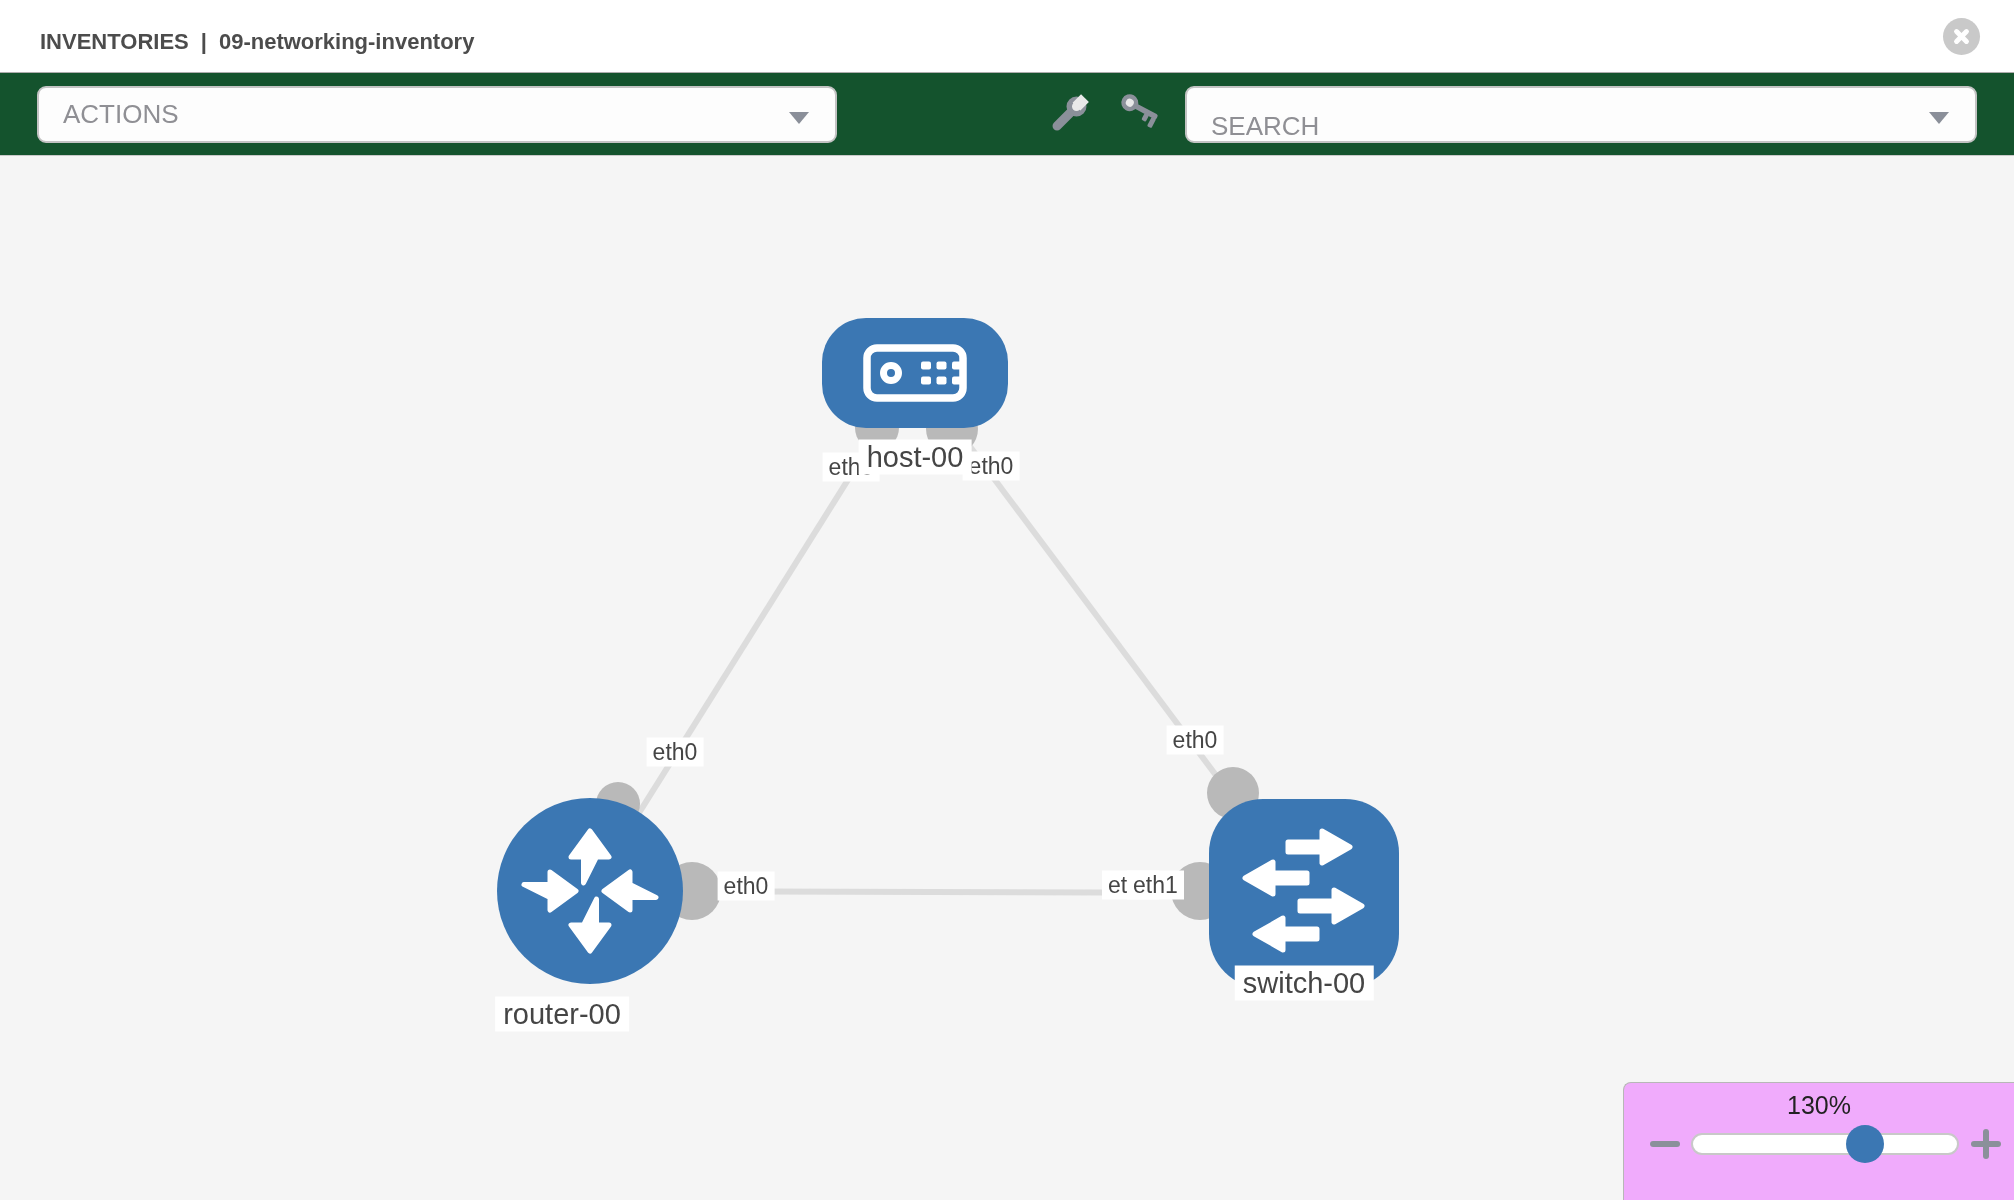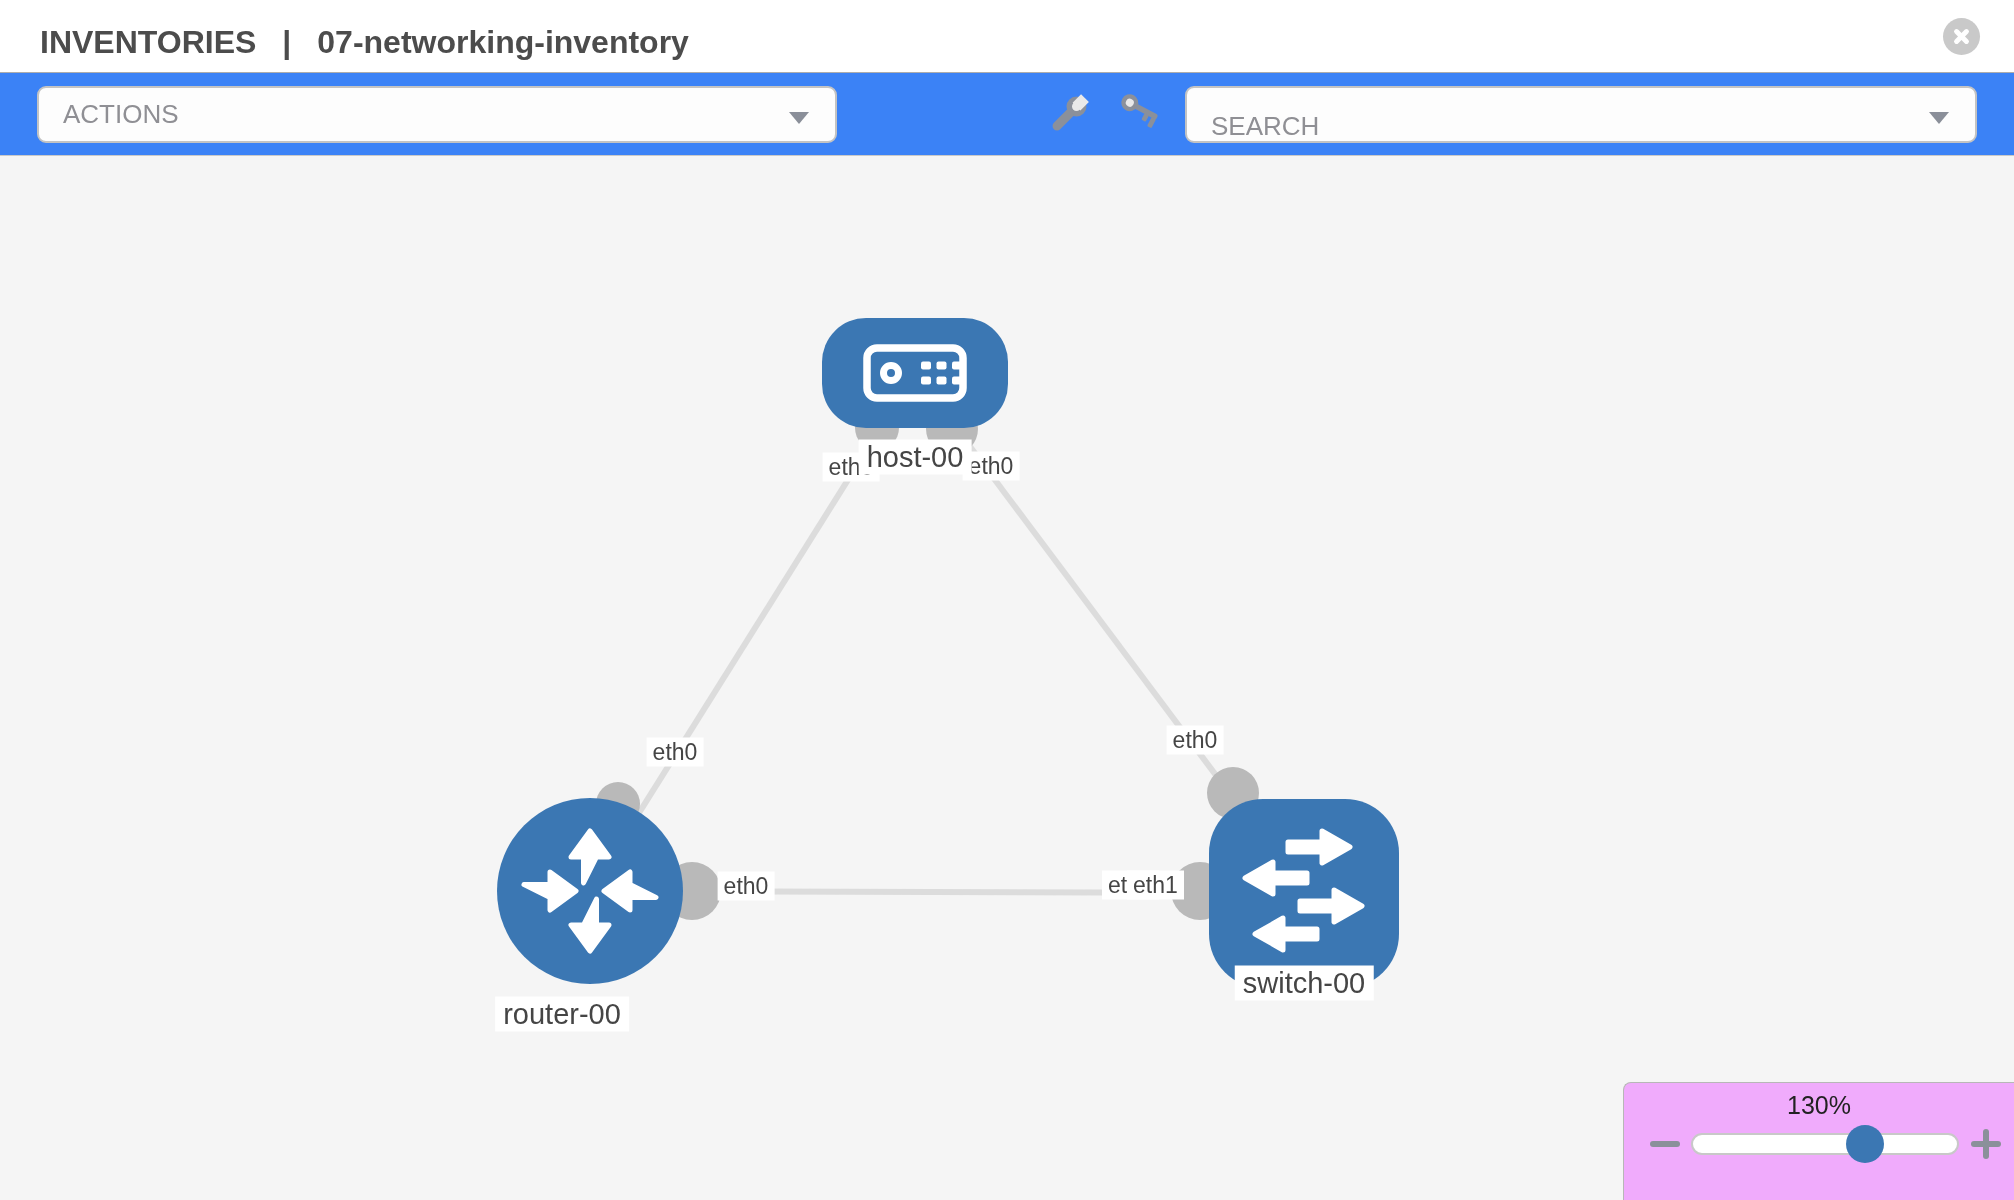--- a/index.html
+++ b/index.html
@@ -3,31 +3,31 @@
 <meta charset="utf-8">
 <style>
   * { margin:0; padding:0; box-sizing:border-box; }
   html,body { width:2014px; height:1200px; overflow:hidden;
     font-family:"Liberation Sans", sans-serif; background:#f5f5f5; }
 
   
   .header { position:absolute; left:0; top:0; width:2014px; height:72px;
     background:#ffffff; }
   .title { position:absolute; left:40px; top:0; height:84px; display:flex;
-    align-items:center; gap:26px; font-size:32px; font-weight:700; color:#4c4c4c; }
+    align-items:center; gap:12px; font-size:22px; font-weight:700; color:#4c4c4c; }
   .close-btn { position:absolute; right:34px; top:18px; width:37px; height:37px;
     border-radius:50%; background:#c9c9c9; cursor:pointer; }
   .close-btn .bar { position:absolute; left:9px; top:16px; width:19px; height:5px;
     background:#ffffff; border-radius:3px; }
   .close-btn .bar.b1 { transform:rotate(45deg); }
   .close-btn .bar.b2 { transform:rotate(-45deg); }
 
   
   .toolbar { position:absolute; left:0; top:72px; width:2014px; height:84px;
-    background:#3b82f6; border-top:1px solid #adadad; border-bottom:1px solid #c9c9c9; }
+    background:#14532d; border-top:1px solid #adadad; border-bottom:1px solid #c9c9c9; }
   .dropdown { position:absolute; top:13px; height:57px; background:#fdfdfd;
     border:2px solid #c3c3c3; border-radius:9px; display:flex; align-items:center;
     font-size:26px; color:#8f8f94; padding:0 24px; cursor:pointer; }
   .dd-actions { left:37px; width:800px; }
   .dd-search  { left:1185px; width:792px; }
   .dd-search input { border:0; outline:0; background:transparent; width:680px;
     font-size:26px; color:#6b6b70; font-family:"Liberation Sans",sans-serif;margin-top:24px; }
   .dd-search input::placeholder { color:#8f8f94; opacity:1; }
   .caret { position:absolute; right:26px; top:24px; width:0; height:0;
     border-left:10px solid transparent; border-right:10px solid transparent;
@@ -66,21 +66,21 @@
   .zoom-handle { position:absolute; left:222px; top:42px; width:38px; height:38px;
     border-radius:50%; background:#3b77b3; cursor:grab; }
 </style>
 </head>
 <body>
 
 <div class="header">
   <div class="title">
     <span>INVENTORIES</span>
     <span>|</span>
-    <span>07-networking-inventory</span>
+    <span>09-networking-inventory</span>
   </div>
   <div class="close-btn">
     <div class="bar b1"></div>
     <div class="bar b2"></div>
   </div>
 </div>
 
 <div class="toolbar">
   <div class="dropdown dd-actions">
     <span>ACTIONS</span>

